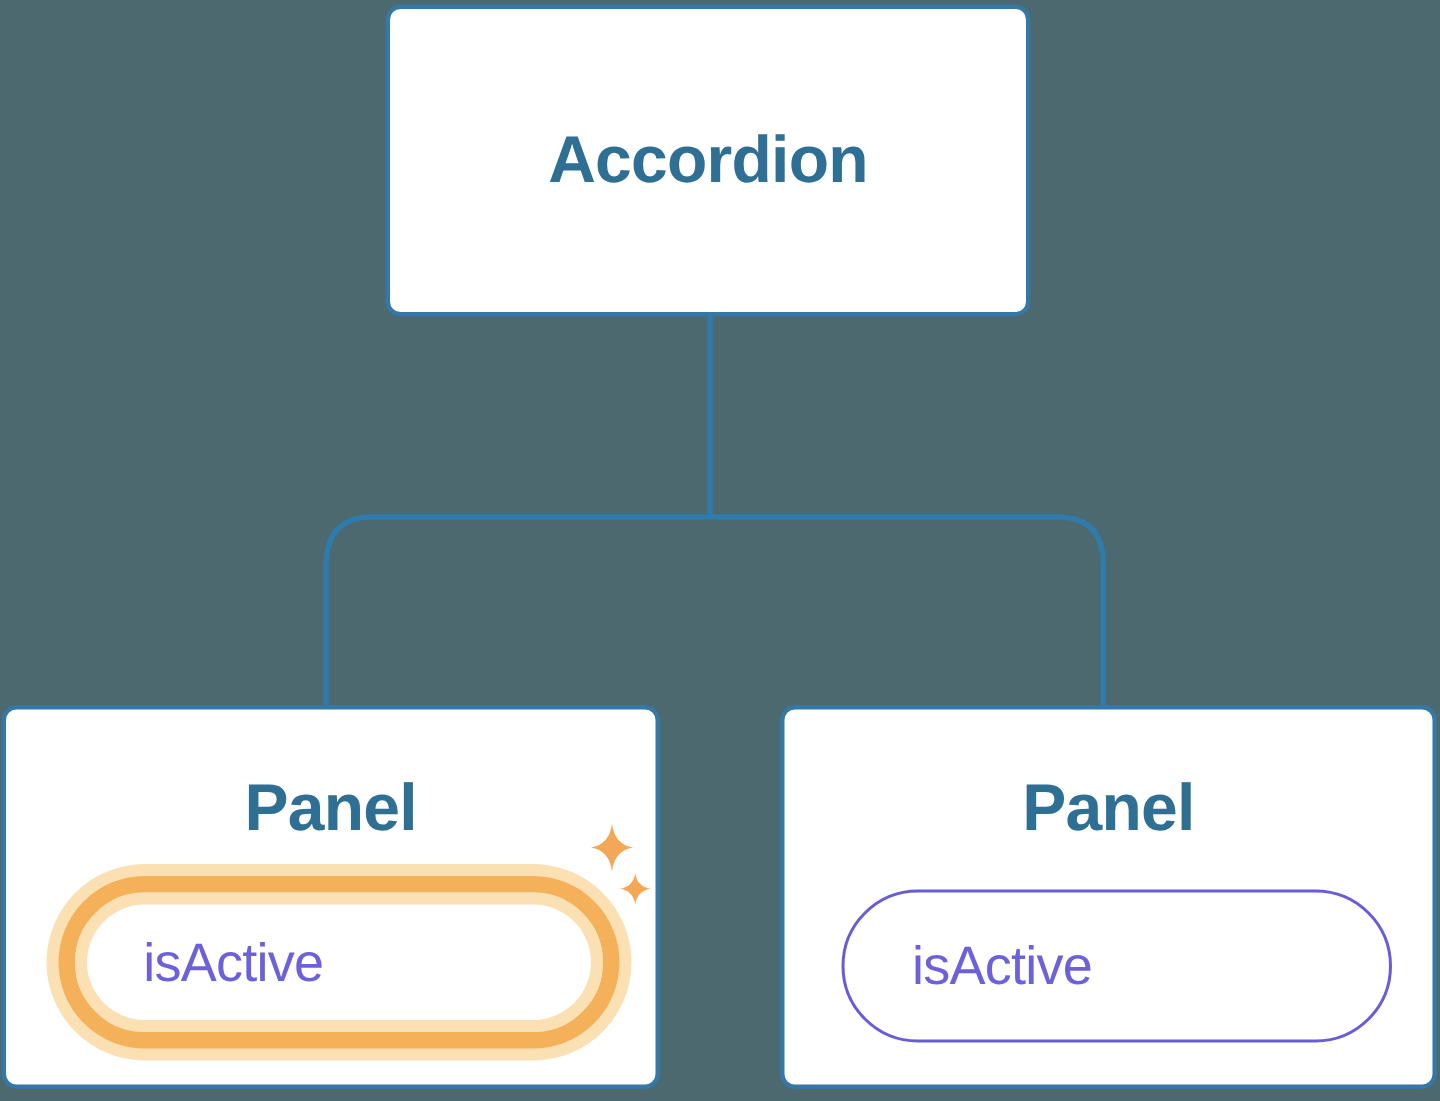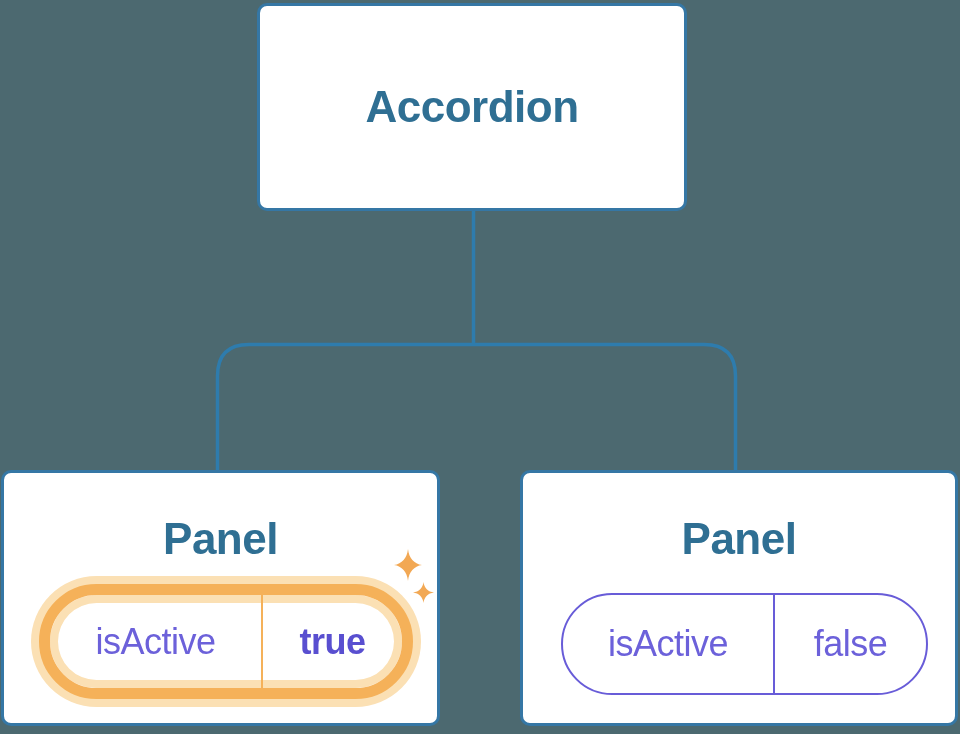--- a/index.html
+++ b/index.html
@@ -105,33 +105,31 @@
 
   <div class="node accordion">
     <span class="node-label">Accordion</span>
   </div>
 
   <div class="node panel-left">
     <div class="panel-title">Panel</div>
 
     <div class="pill pill-active">
       <span class="cell cell-name">isActive</span>
-      <span class="cell cell-value">true</span>
     </div>
 
     <svg class="sparkle sparkle-big" viewBox="0 0 24 24" preserveAspectRatio="none" xmlns="http://www.w3.org/2000/svg">
       <path d="M12 0 C12.8 6.8 17.2 11.2 24 12 C17.2 12.8 12.8 17.2 12 24 C11.2 17.2 6.8 12.8 0 12 C6.8 11.2 11.2 6.8 12 0 Z"></path>
     </svg>
     <svg class="sparkle sparkle-small" viewBox="0 0 24 24" preserveAspectRatio="none" xmlns="http://www.w3.org/2000/svg">
       <path d="M12 0 C12.8 6.8 17.2 11.2 24 12 C17.2 12.8 12.8 17.2 12 24 C11.2 17.2 6.8 12.8 0 12 C6.8 11.2 11.2 6.8 12 0 Z"></path>
     </svg>
   </div>
 
   <div class="node panel-right">
     <div class="panel-title">Panel</div>
 
     <div class="pill pill-inactive">
       <span class="cell cell-name">isActive</span>
-      <span class="cell cell-value">false</span>
     </div>
   </div>
 
 </div>
 
 </body></html>

